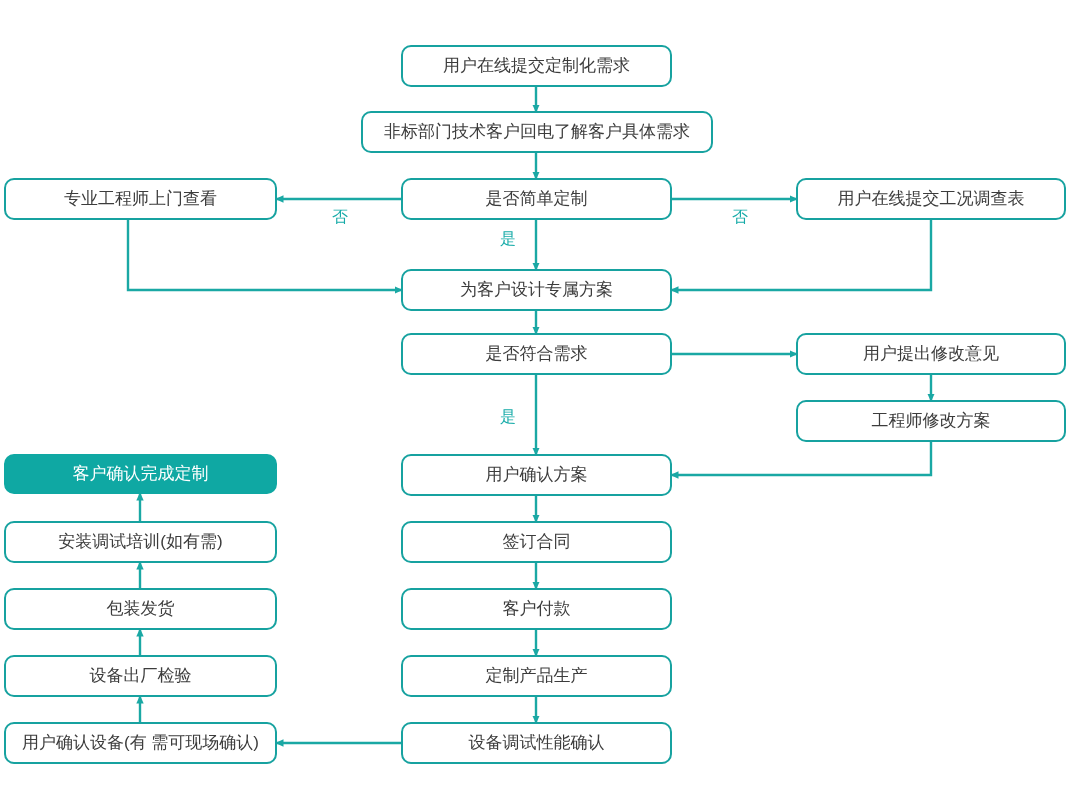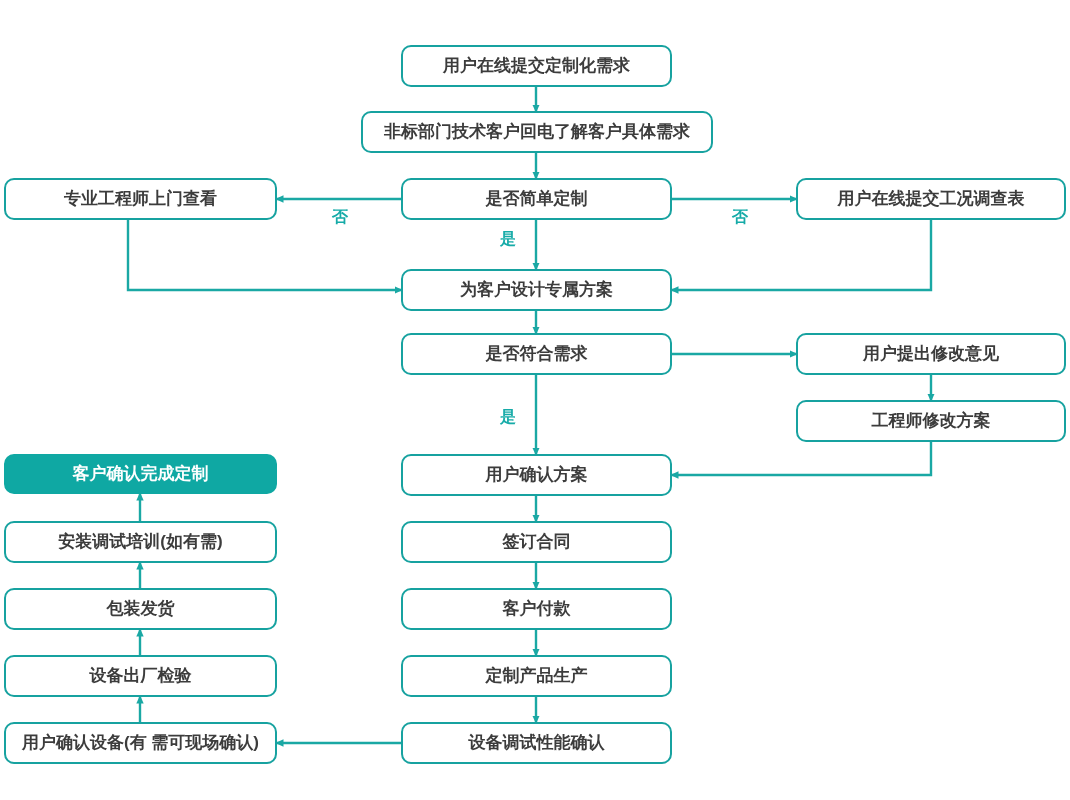--- a/index.html
+++ b/index.html
@@ -10,21 +10,20 @@
   body {
     width: 1070px;
     height: 800px;
     font-family: "Liberation Sans", "DejaVu Sans", sans-serif;
     overflow: hidden;
   }
   #flow-root {
     position: relative;
     width: 896px;
     height: 800px;
-    font-weight: bold;
   }
   svg#flow-svg {
     position: absolute;
     left: 0;
     top: 0;
     width: 1070px;
     height: 800px;
     display: block;
   }
   .node-rect {

